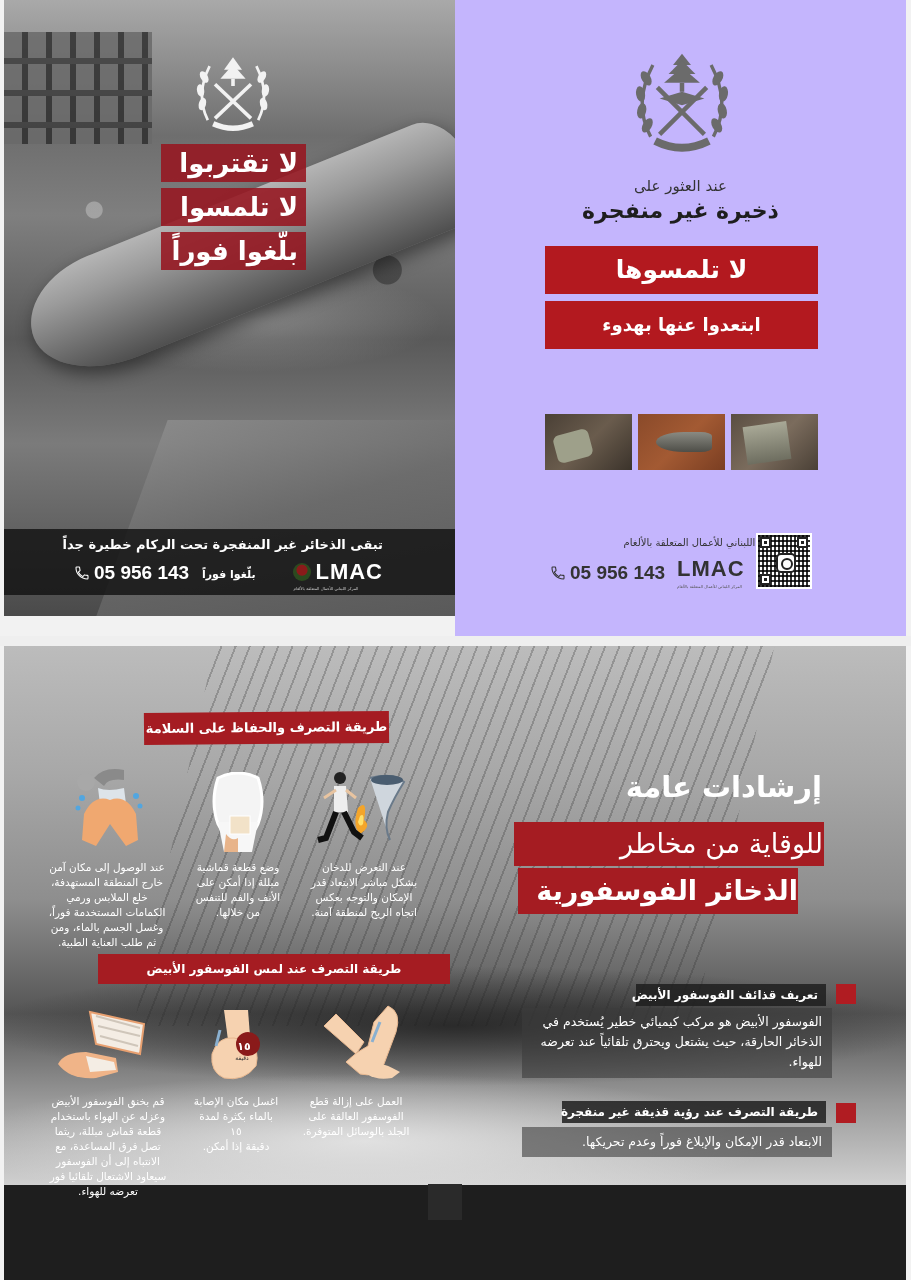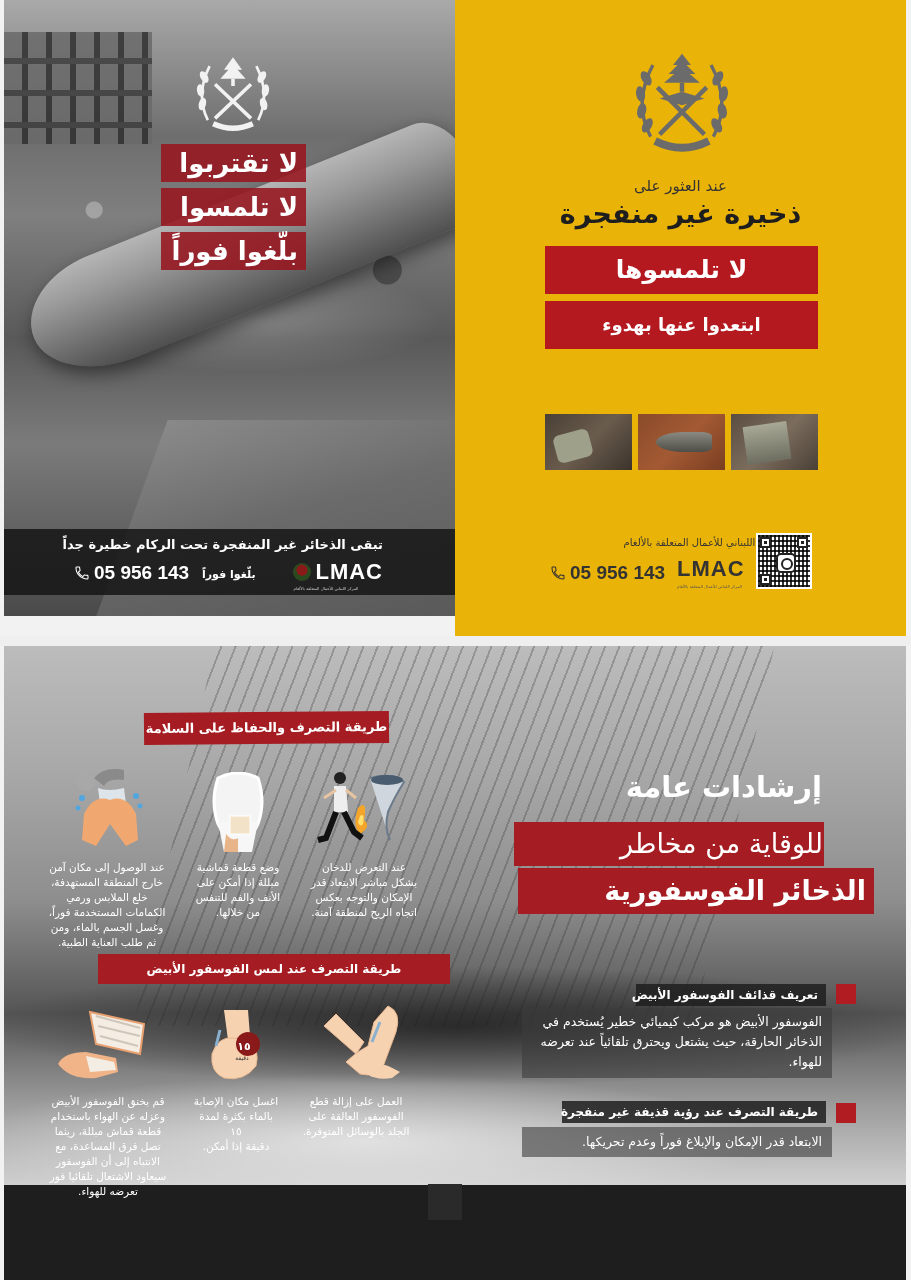--- a/index.html
+++ b/index.html
@@ -75,28 +75,28 @@
     }
     .lmac-sub { font-size: 4px; color: #ccc; position: absolute; left: 0; bottom: -6px; white-space: nowrap; }
     .rubble-footer .report { position: absolute; left: 198px; top: 39px; font-size: 11px; font-weight: bold; white-space: nowrap; }
     .phone-row { display: flex; align-items: center; gap: 4px; direction: ltr; position: absolute; }
     .rubble-footer .phone-row { left: 70px; top: 33px; }
     .phone-num { font-family: "Liberation Sans", sans-serif; font-weight: bold; font-size: 19px; }
     .phone-icon svg { display: block; }
 
     
     .panel-white {
-      position: absolute; left: 455px; top: 0; width: 451px; height: 636px; background: #eab308;
+      position: absolute; left: 455px; top: 0; width: 451px; height: 636px; background: #c4b5fd;
     }
     .crest-large { position: absolute; left: 171px; top: 46px; width: 112px; height: 114px; }
     .intro-small {
       position: absolute; right: 0; left: 0; top: 177px; text-align: center; font-size: 15px; color: #333;
     }
     .intro-big {
-      position: absolute; right: 0; left: 0; top: 198px; text-align: center; font-size: 27px; font-weight: bold; color: #1e1e1e;
+      position: absolute; right: 0; left: 0; top: 198px; text-align: center; font-size: 22px; font-weight: bold; color: #1e1e1e;
     }
     .red-bars { position: absolute; left: 90px; top: 246px; width: 273px; display: flex; flex-direction: column; gap: 7px; }
     .red-bars .rb {
       background: #b3191f; color: #fff; text-align: center; font-weight: bold;
       font-family: "DejaVu Sans", sans-serif;
     }
     .red-bars .rb.big { height: 48px; line-height: 48px; font-size: 25px; }
     .red-bars .rb.mid { height: 48px; line-height: 48px; font-size: 18px; }
     .ordnance-row { position: absolute; left: 90px; top: 414px; width: 273px; display: flex; gap: 6px; direction: ltr; }
     .ord { flex: 1; height: 56px; position: relative; overflow: hidden; }
@@ -157,21 +157,21 @@
     .ribbon {
       position: absolute; background: #a51c22; color: #fff; font-weight: bold; white-space: nowrap;
       text-align: center;
     }
     .ribbon.r-safety { left: 140px; top: 66px; width: 245px; height: 32px; line-height: 32px; font-size: 13px; transform: rotate(-0.5deg); }
     .ribbon.r-touch  { left: 94px; top: 308px; width: 352px; height: 30px; line-height: 30px; font-size: 12px; }
 
     .title-main { position: absolute; right: 84px; top: 124px; color: #fff; font-weight: bold; font-size: 29px; white-space: nowrap; }
     .title-bar { position: absolute; color: #fff; font-weight: bold; white-space: nowrap; background: #a51c22; text-align: right; }
     .title-bar.t1 { left: 510px; top: 176px; width: 310px; height: 44px; line-height: 44px; font-size: 27px; padding-right: 1px; font-weight: normal; }
-    .title-bar.t2 { left: 514px; top: 222px; width: 356px; height: 46px; line-height: 46px; font-size: 27px; padding-right: 8px; }
+    .title-bar.t2 { left: 514px; top: 222px; width: 280px; height: 46px; line-height: 46px; font-size: 27px; }
 
     .tip { position: absolute; color: #fff; font-size: 10.5px; line-height: 15px; text-align: center; white-space: pre-line; }
     .tip.a1 { left: 292px; top: 214px; width: 136px; }
     .tip.a2 { left: 178px; top: 214px; width: 112px; }
     .tip.a3 { left: 40px;  top: 214px; width: 126px; }
     .tip.b1 { left: 290px; top: 448px; width: 124px; }
     .tip.b2 { left: 188px; top: 448px; width: 88px; }
     .tip.b3 { left: 38px;  top: 448px; width: 132px; }
 
     .illus { position: absolute; }

